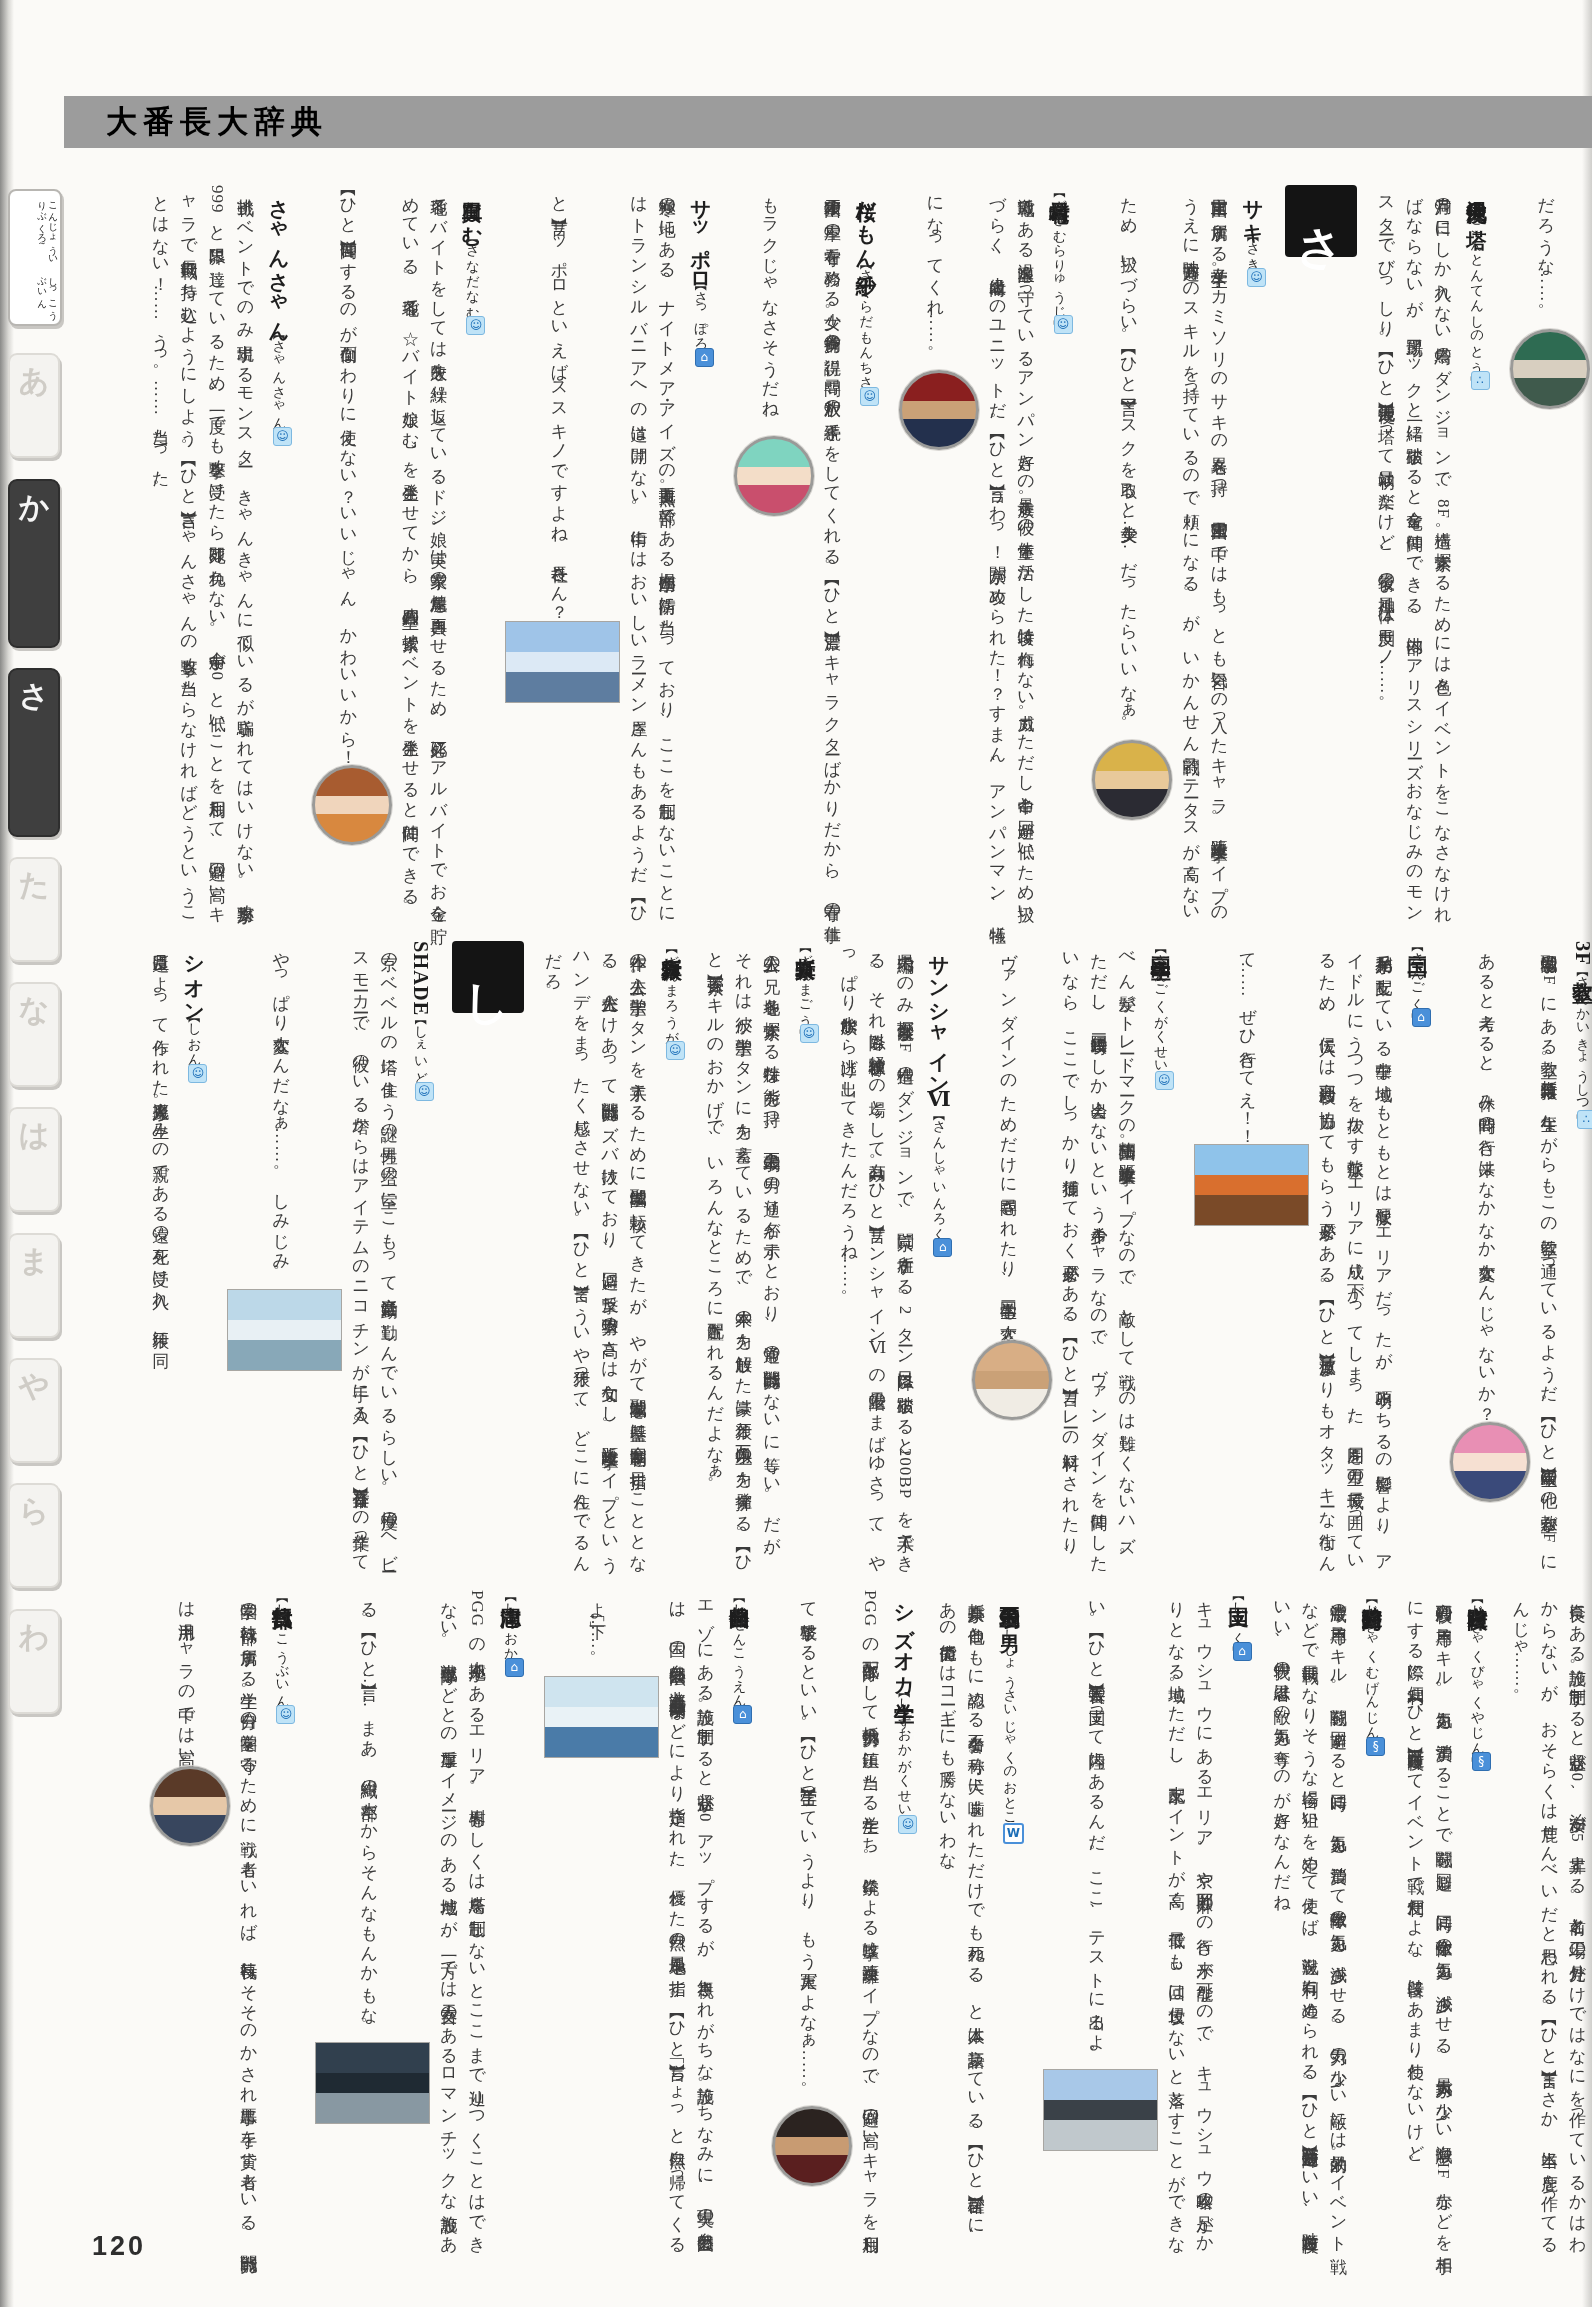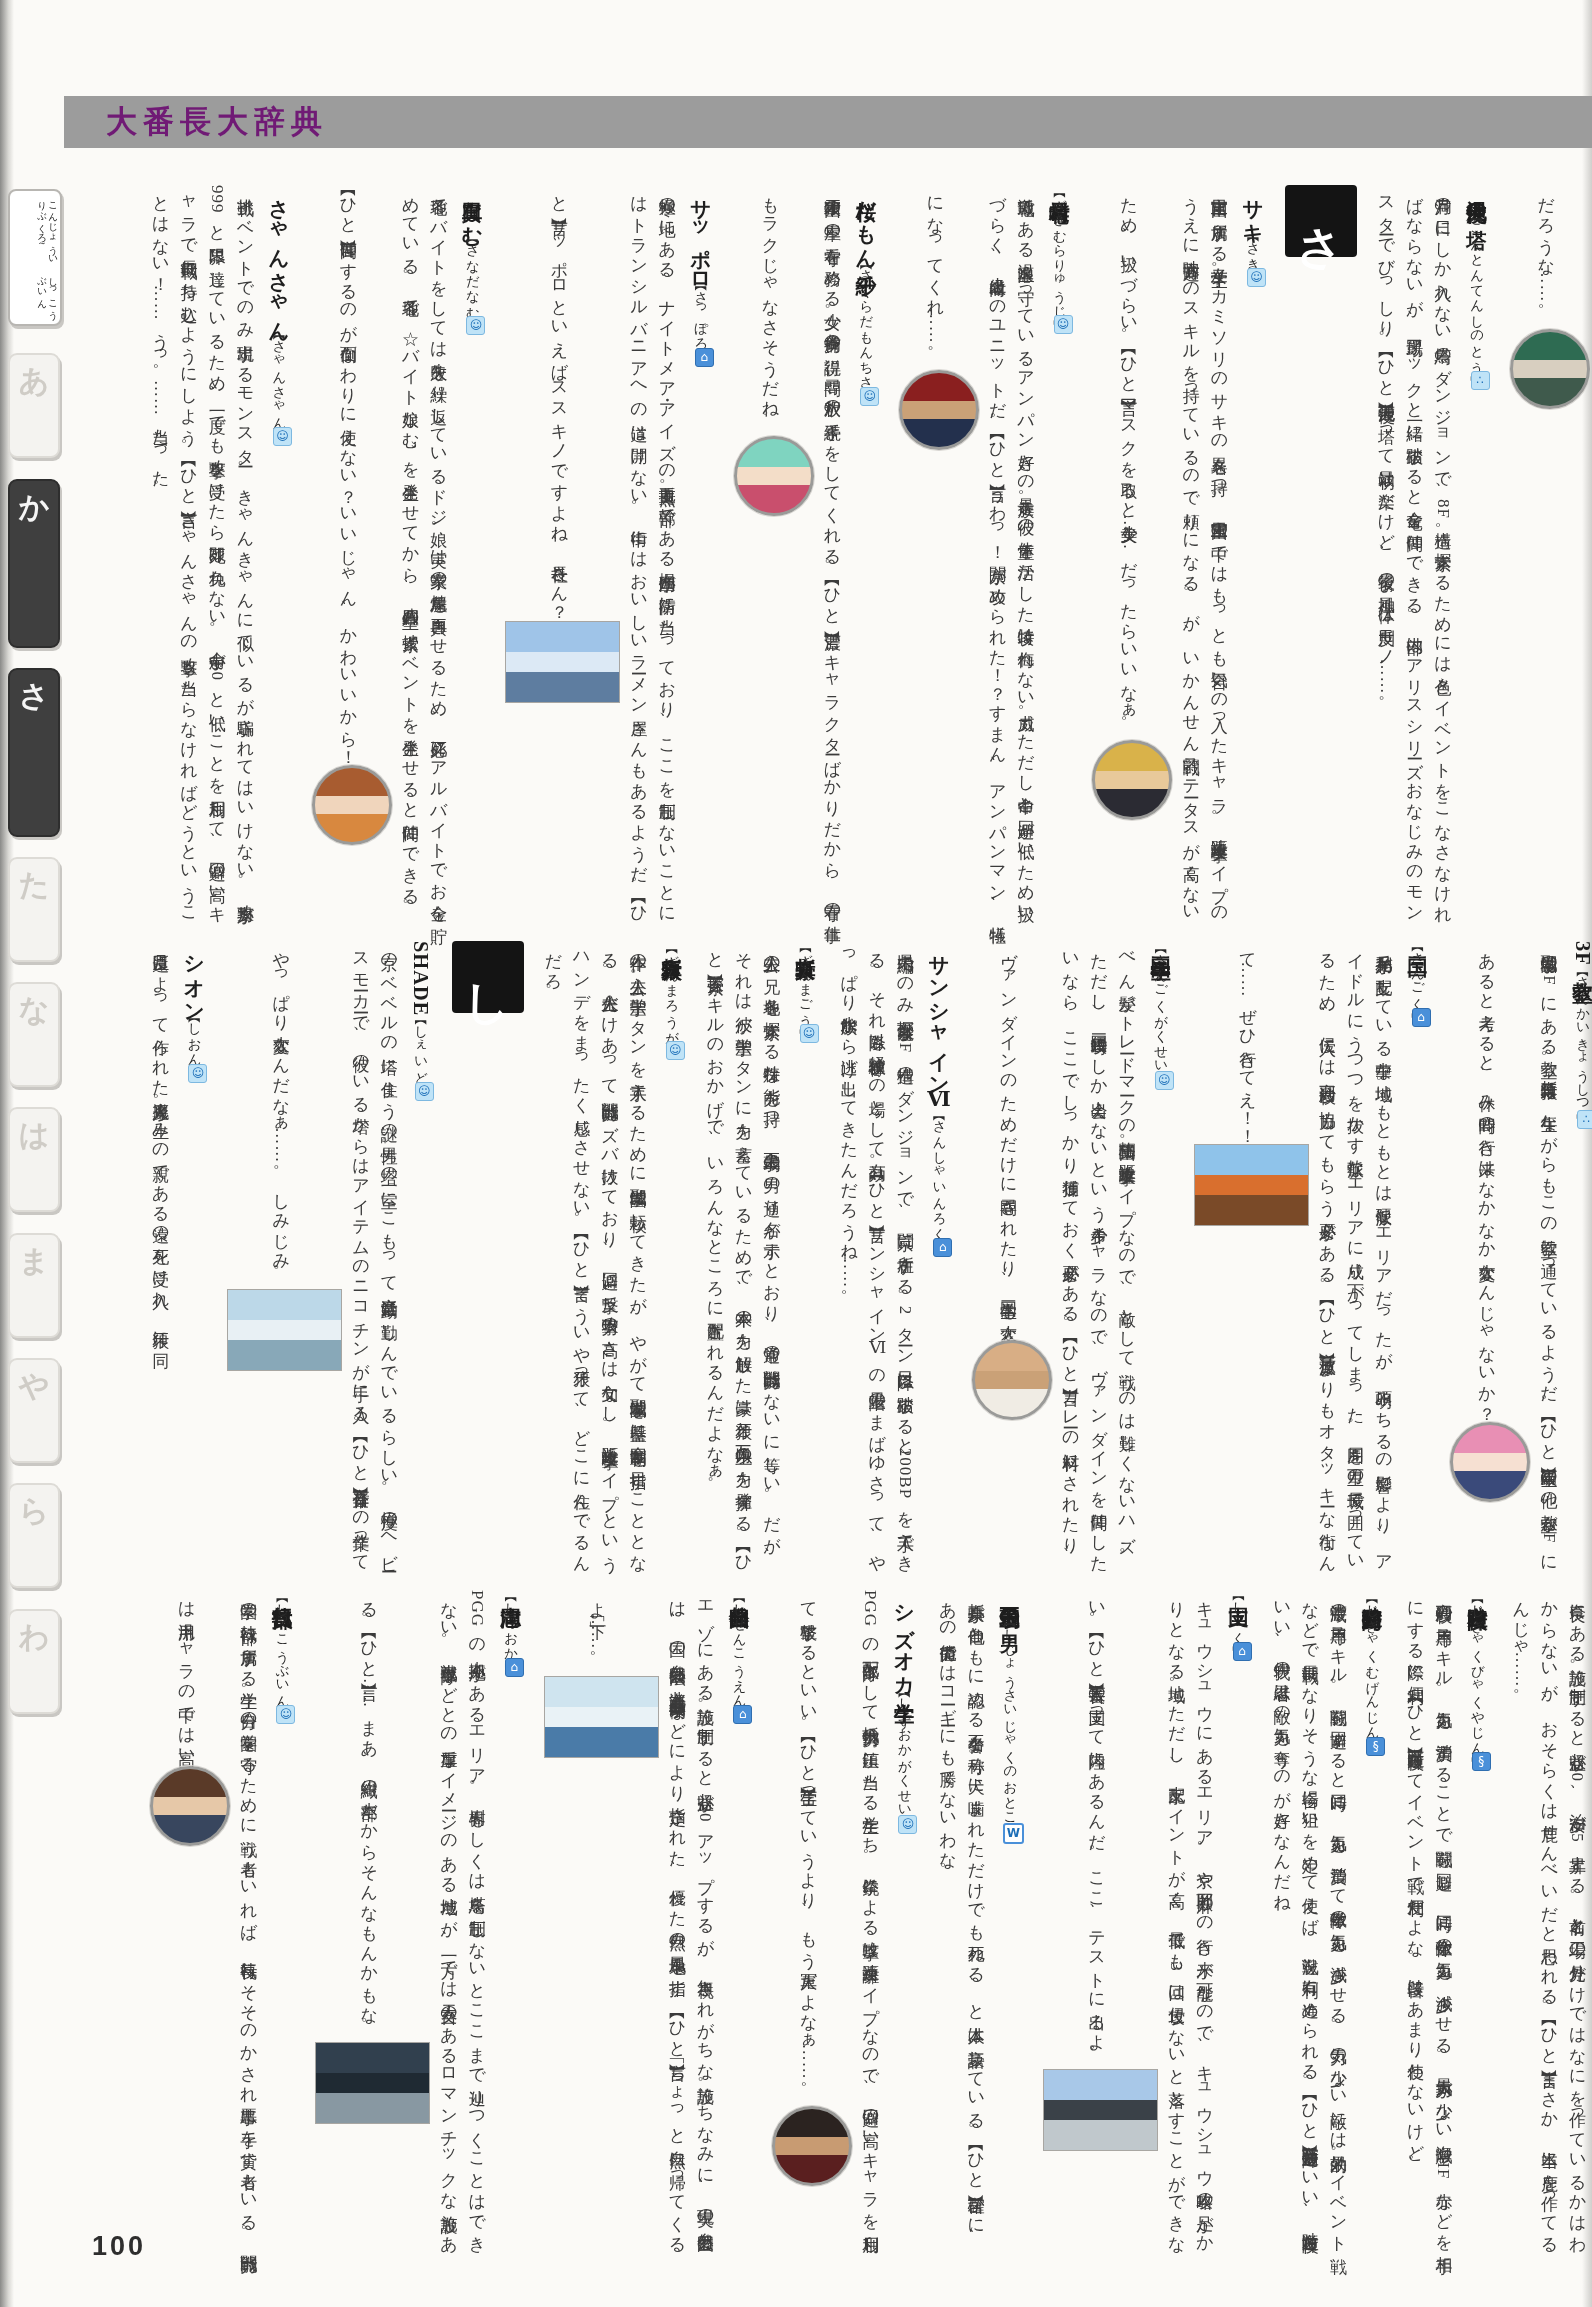--- a/index.html
+++ b/index.html
@@ -10,21 +10,21 @@
     color:#3b3b3b;
   }
   
   .edge-left{position:absolute;left:0;top:0;width:14px;height:100%;
     background:linear-gradient(90deg,#8a8a88,#d9d8d4 60%,rgba(251,250,247,0));}
   .edge-right{position:absolute;right:0;top:0;width:10px;height:100%;
     background:linear-gradient(270deg,#cfcecb,rgba(251,250,247,0));}
   
   .banner{position:absolute;left:64px;right:0;top:96px;height:52px;
     background:#9c9c9c;display:flex;align-items:center;}
-  .banner .title{color:#701a75;font-weight:bold;font-size:31px;letter-spacing:6px;
+  .banner .title{color:#000000;font-weight:bold;font-size:31px;letter-spacing:6px;
     padding-left:42px;font-family:"Liberation Sans","DejaVu Sans",sans-serif;}
   
   .rail{position:absolute;left:8px;top:189px;width:56px;}
   .range-tab{position:absolute;left:0;top:0;width:54px;height:137px;
     background:#fff;border:2px solid #b8b6b2;border-radius:8px;
     box-shadow:2px 3px 0 #c9c7c3;
     writing-mode:vertical-rl;display:flex;justify-content:center;
     padding:4px 2px;box-sizing:border-box;}
   .range-tab span{font-size:9.5px;line-height:1.15;color:#222;letter-spacing:0;}
   .itab{position:absolute;left:0;width:52px;border-radius:9px;
@@ -197,14 +197,14 @@
           <p class="e-text">PGGの本拠地があるエリア。樹界もしくは塔鳥を制圧しないとここまで辿りつくことはできない。戦車部隊などとの重厚なイメージのある地域だが、一方では天文台のあるロマンチックな施設もある。【ひと言】……まあ、組織の本部だからそんなもんかもな。<span class="thumb photo" style="background: linear-gradient(rgb(49, 64, 78) 0px, rgb(49, 64, 78) 38%, rgb(31, 42, 51) 38%, rgb(31, 42, 51) 62%, rgb(136, 152, 162) 62%, rgb(136, 152, 162) 100%);"></span></p>
         </article>
         <article class="entry">
           <div class="e-head"><span class="headword">執行部員</span><span class="reading">【しっこうぶいん】</span><span class="eicon icon-character" title="character entry">☺</span></div>
           <p class="e-text">学園の執行部に所属する学生。自分の学園を守るために戦う者もいれば、執行長にそそのかされ悪事に手を貸す者もいる。戦闘能力は汎用キャラの中では高い<span class="thumb portrait" style="background: linear-gradient(rgb(90, 58, 40) 0px, rgb(90, 58, 40) 38%, rgb(230, 200, 168) 38%, rgb(230, 200, 168) 62%, rgb(56, 70, 94) 62%, rgb(56, 70, 94) 100%);"></span></p>
         </article>
       </section>
     </div>
 </div>
 
-<div class="pageno">100</div>
+<div class="pageno">120</div>
 
 
 </body></html>

